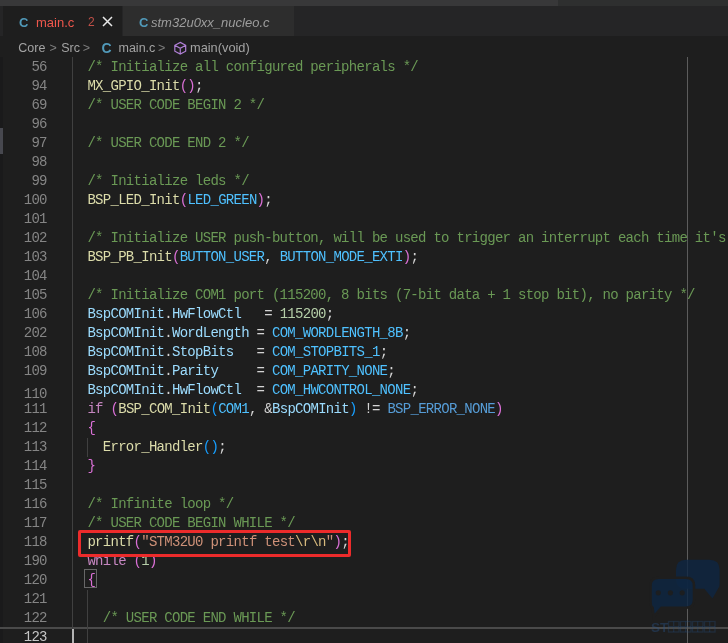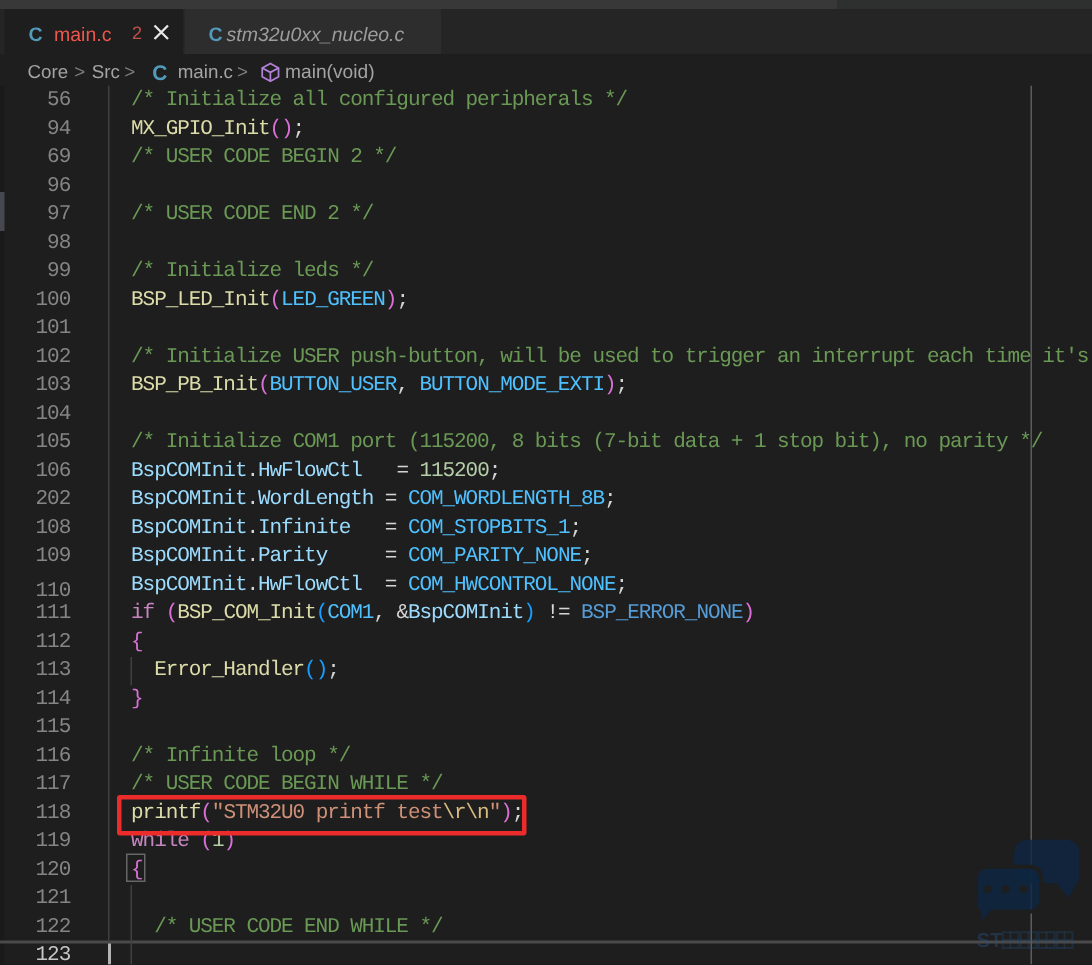--- a/index.html
+++ b/index.html
@@ -45,42 +45,42 @@
 <div class="gut" style="top:361.8px;color:#858585">109</div>
 <div class="gut" style="top:385px;color:#858585">110</div>
 <div class="gut" style="top:399.8px;color:#858585">111</div>
 <div class="gut" style="top:418.8px;color:#858585">112</div>
 <div class="gut" style="top:437.8px;color:#858585">113</div>
 <div class="gut" style="top:456.8px;color:#858585">114</div>
 <div class="gut" style="top:475.8px;color:#858585">115</div>
 <div class="gut" style="top:494.8px;color:#858585">116</div>
 <div class="gut" style="top:513.8px;color:#858585">117</div>
 <div class="gut" style="top:532.8px;color:#858585">118</div>
-<div class="gut" style="top:551.8px;color:#858585">119</div>
+<div class="gut" style="top:551.8px;color:#858585">190</div>
 <div class="gut" style="top:570.8px;color:#858585">120</div>
 <div class="gut" style="top:589.8px;color:#858585">121</div>
 <div class="gut" style="top:608.8px;color:#858585">122</div>
 <div class="gut" style="top:627.8px;color:#c6c6c6">123</div>
 
 <div class="row" style="top:57.8px">  <i style="color:#6A9955">/* Initialize all configured peripherals */</i></div>
 <div class="row" style="top:76.8px">  <i style="color:#DCDCAA">MX_GPIO_Init</i><i style="color:#DA70D6">()</i><i style="color:#D4D4D4">;</i></div>
 <div class="row" style="top:95.8px">  <i style="color:#6A9955">/* USER CODE BEGIN 2 */</i></div>
 <div class="row" style="top:114.8px"></div>
 <div class="row" style="top:133.8px">  <i style="color:#6A9955">/* USER CODE END 2 */</i></div>
 <div class="row" style="top:152.8px"></div>
 <div class="row" style="top:171.8px">  <i style="color:#6A9955">/* Initialize leds */</i></div>
 <div class="row" style="top:190.8px">  <i style="color:#DCDCAA">BSP_LED_Init</i><i style="color:#DA70D6">(</i><i style="color:#4FC1FF">LED_GREEN</i><i style="color:#DA70D6">)</i><i style="color:#D4D4D4">;</i></div>
 <div class="row" style="top:209.8px"></div>
 <div class="row" style="top:228.8px">  <i style="color:#6A9955">/* Initialize USER push-button, will be used to trigger an interrupt each time it's pressed */</i></div>
 <div class="row" style="top:247.8px">  <i style="color:#DCDCAA">BSP_PB_Init</i><i style="color:#DA70D6">(</i><i style="color:#4FC1FF">BUTTON_USER</i><i style="color:#D4D4D4">, </i><i style="color:#4FC1FF">BUTTON_MODE_EXTI</i><i style="color:#DA70D6">)</i><i style="color:#D4D4D4">;</i></div>
 <div class="row" style="top:266.8px"></div>
 <div class="row" style="top:285.8px">  <i style="color:#6A9955">/* Initialize COM1 port (115200, 8 bits (7-bit data + 1 stop bit), no parity */</i></div>
 <div class="row" style="top:304.8px">  <i style="color:#9CDCFE">BspCOMInit</i><i style="color:#D4D4D4">.</i><i style="color:#9CDCFE">HwFlowCtl</i>   <i style="color:#D4D4D4">= </i><i style="color:#B5CEA8">115200</i><i style="color:#D4D4D4">;</i></div>
 <div class="row" style="top:323.8px">  <i style="color:#9CDCFE">BspCOMInit</i><i style="color:#D4D4D4">.</i><i style="color:#9CDCFE">WordLength</i> <i style="color:#D4D4D4">= </i><i style="color:#4FC1FF">COM_WORDLENGTH_8B</i><i style="color:#D4D4D4">;</i></div>
-<div class="row" style="top:342.8px">  <i style="color:#9CDCFE">BspCOMInit</i><i style="color:#D4D4D4">.</i><i style="color:#9CDCFE">Infinite</i>   <i style="color:#D4D4D4">= </i><i style="color:#4FC1FF">COM_STOPBITS_1</i><i style="color:#D4D4D4">;</i></div>
+<div class="row" style="top:342.8px">  <i style="color:#9CDCFE">BspCOMInit</i><i style="color:#D4D4D4">.</i><i style="color:#9CDCFE">StopBits</i>   <i style="color:#D4D4D4">= </i><i style="color:#4FC1FF">COM_STOPBITS_1</i><i style="color:#D4D4D4">;</i></div>
 <div class="row" style="top:361.8px">  <i style="color:#9CDCFE">BspCOMInit</i><i style="color:#D4D4D4">.</i><i style="color:#9CDCFE">Parity</i>     <i style="color:#D4D4D4">= </i><i style="color:#4FC1FF">COM_PARITY_NONE</i><i style="color:#D4D4D4">;</i></div>
 <div class="row" style="top:380.8px">  <i style="color:#9CDCFE">BspCOMInit</i><i style="color:#D4D4D4">.</i><i style="color:#9CDCFE">HwFlowCtl</i>  <i style="color:#D4D4D4">= </i><i style="color:#4FC1FF">COM_HWCONTROL_NONE</i><i style="color:#D4D4D4">;</i></div>
 <div class="row" style="top:399.8px">  <i style="color:#C586C0">if</i> <i style="color:#DA70D6">(</i><i style="color:#DCDCAA">BSP_COM_Init</i><i style="color:#179FFF">(</i><i style="color:#4FC1FF">COM1</i><i style="color:#D4D4D4">, &amp;</i><i style="color:#9CDCFE">BspCOMInit</i><i style="color:#179FFF">)</i><i style="color:#D4D4D4"> != </i><i style="color:#569CD6">BSP_ERROR_NONE</i><i style="color:#DA70D6">)</i></div>
 <div class="row" style="top:418.8px">  <i style="color:#DA70D6">{</i></div>
 <div class="row" style="top:437.8px">    <i style="color:#DCDCAA">Error_Handler</i><i style="color:#179FFF">()</i><i style="color:#D4D4D4">;</i></div>
 <div class="row" style="top:456.8px">  <i style="color:#DA70D6">}</i></div>
 <div class="row" style="top:475.8px"></div>
 <div class="row" style="top:494.8px">  <i style="color:#6A9955">/* Infinite loop */</i></div>
 <div class="row" style="top:513.8px">  <i style="color:#6A9955">/* USER CODE BEGIN WHILE */</i></div>
 <div class="row" style="top:532.8px">  <i style="color:#DCDCAA">printf</i><i style="color:#DA70D6">(</i><i style="color:#CE9178">"STM32U0 printf test</i><i style="color:#D7BA7D">\r\n</i><i style="color:#CE9178">"</i><i style="color:#DA70D6">)</i><i style="color:#D4D4D4">;</i></div>

